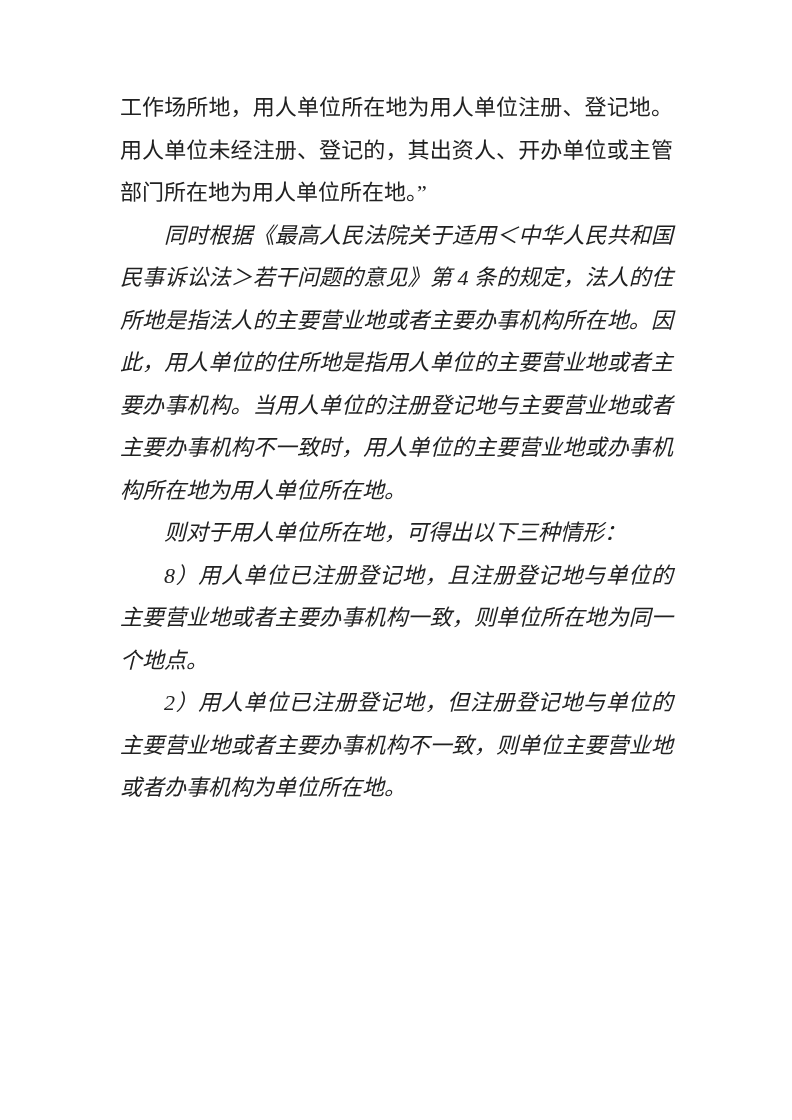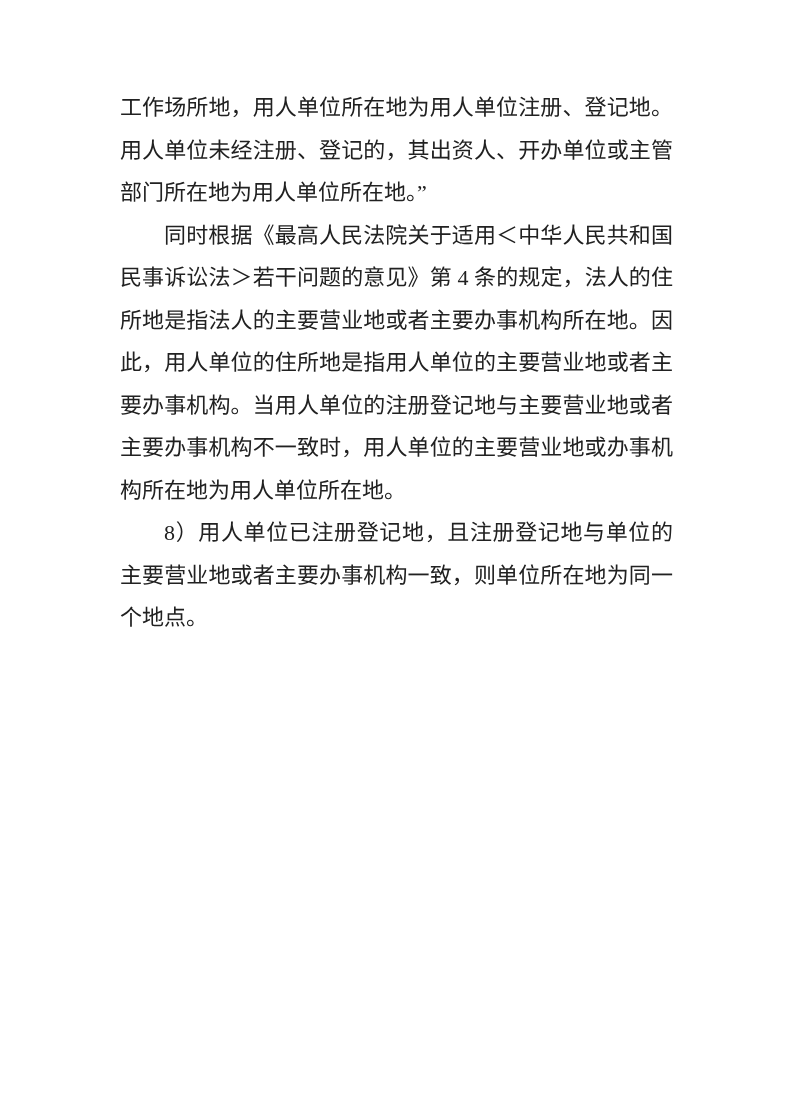--- a/index.html
+++ b/index.html
@@ -29,24 +29,27 @@
     line-height: 42.5px;
     text-align: justify;
     text-justify: inter-ideograph;
   }
   .para {
     margin: 0;
     padding: 0;
   }
   .para.indent {
     text-indent: 2em;
+    font-style: italic;
   }
 </style>
 </head>
 <body>
 
 <div class="page">
   <div class="content">
     <p class="para">工作场所地，用人单位所在地为用人单位注册、登记地。用人单位未经注册、登记的，其出资人、开办单位或主管部门所在地为用人单位所在地。”</p>
     <p class="para indent">同时根据《最高人民法院关于适用＜中华人民共和国民事诉讼法＞若干问题的意见》第 4 条的规定，法人的住所地是指法人的主要营业地或者主要办事机构所在地。因此，用人单位的住所地是指用人单位的主要营业地或者主要办事机构。当用人单位的注册登记地与主要营业地或者主要办事机构不一致时，用人单位的主要营业地或办事机构所在地为用人单位所在地。</p>
+    <p class="para indent">则对于用人单位所在地，可得出以下三种情形：</p>
     <p class="para indent">8）用人单位已注册登记地，且注册登记地与单位的主要营业地或者主要办事机构一致，则单位所在地为同一个地点。</p>
+    <p class="para indent">2）用人单位已注册登记地，但注册登记地与单位的主要营业地或者主要办事机构不一致，则单位主要营业地或者办事机构为单位所在地。</p>
   </div>
 </div>
 
 </body></html>

